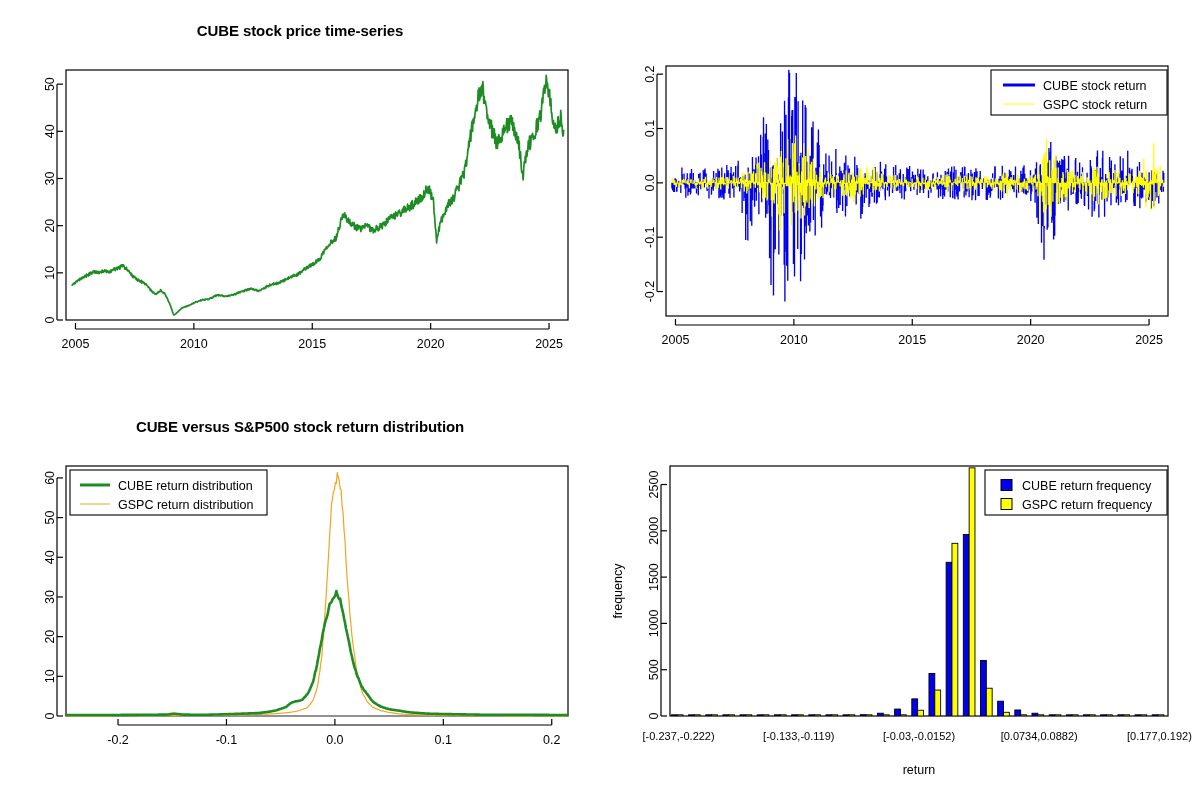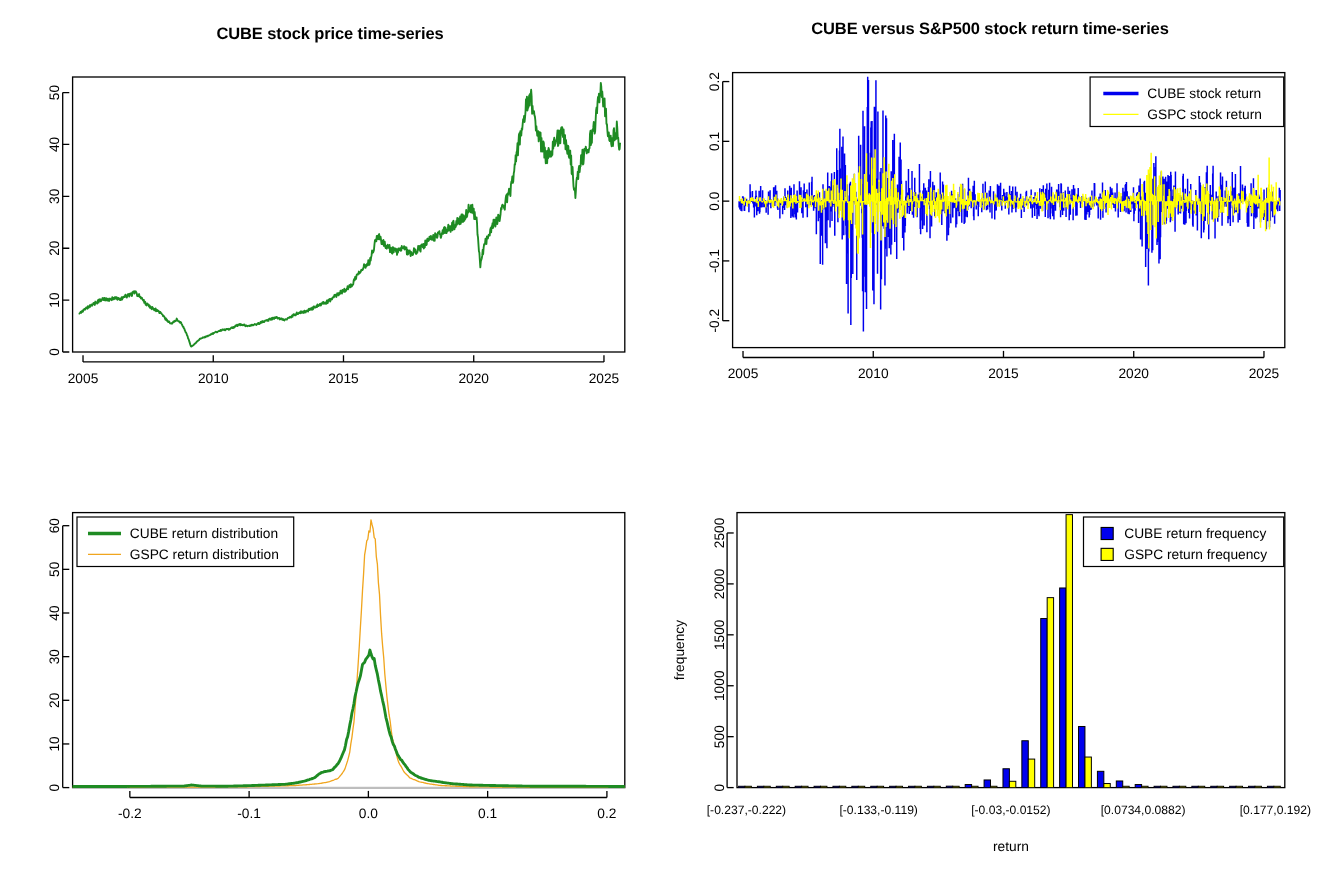--- a/index.html
+++ b/index.html
@@ -115,21 +115,20 @@
         <path d="M 430.6603773584919 325 L 430.6603773584919 319" class="axisline"></path>
         <text x="430.6603773584919" y="344" class="tick-label" text-anchor="middle">2020</text>
         <path d="M 549.056603773586 325 L 549.056603773586 319" class="axisline"></path>
         <text x="549.056603773586" y="344" class="tick-label" text-anchor="middle">2025</text>
         <rect x="66" y="66" width="502" height="250" class="frame"></rect>
         <path d="M 71.68 280.74 L 72.11 281.12 L 72.54 280.68 L 72.97 280.21 L 73.39 279.46 L 73.82 280.43 L 74.25 279.40 L 74.68 278.54 L 75.11 279.50 L 75.53 278.95 L 75.96 277.27 L 76.39 277.52 L 76.82 276.99 L 77.25 277.66 L 77.67 276.23 L 78.10 276.06 L 78.53 275.43 L 78.96 275.91 L 79.38 276.70 L 79.81 274.46 L 80.24 274.88 L 80.67 275.72 L 81.10 274.42 L 81.52 273.52 L 81.95 274.89 L 82.38 273.34 L 82.81 273.04 L 83.24 272.72 L 83.66 273.97 L 84.09 273.28 L 84.52 272.42 L 84.95 271.47 L 85.37 272.28 L 85.80 271.48 L 86.23 273.21 L 86.66 270.15 L 87.09 271.35 L 87.51 270.92 L 87.94 270.83 L 88.37 272.01 L 88.80 269.57 L 89.23 268.80 L 89.65 271.10 L 90.08 268.30 L 90.51 269.36 L 90.94 268.01 L 91.37 269.95 L 91.79 269.94 L 92.22 268.54 L 92.65 268.73 L 93.08 267.23 L 93.50 266.90 L 93.93 267.97 L 94.36 268.81 L 94.79 266.91 L 95.22 269.04 L 95.64 267.27 L 96.07 269.12 L 96.50 267.11 L 96.93 267.41 L 97.36 269.08 L 97.78 269.20 L 98.21 267.47 L 98.64 269.13 L 99.07 269.65 L 99.49 268.75 L 99.92 267.43 L 100.35 267.78 L 100.78 268.17 L 101.21 268.64 L 101.63 268.87 L 102.06 266.20 L 102.49 266.65 L 102.92 268.11 L 103.35 266.79 L 103.77 268.02 L 104.20 266.83 L 104.63 265.98 L 105.06 267.27 L 105.49 267.65 L 105.91 266.19 L 106.34 266.50 L 106.77 268.59 L 107.20 267.93 L 107.62 266.88 L 108.05 266.99 L 108.48 268.08 L 108.91 268.61 L 109.34 268.79 L 109.76 267.21 L 110.19 268.58 L 110.62 266.14 L 111.05 268.25 L 111.48 266.23 L 111.90 266.77 L 112.33 265.68 L 112.76 265.93 L 113.19 266.05 L 113.61 264.95 L 114.04 263.86 L 114.47 265.07 L 114.90 265.98 L 115.33 266.52 L 115.75 264.63 L 116.18 263.57 L 116.61 264.43 L 117.04 263.28 L 117.47 265.67 L 117.89 263.15 L 118.32 262.93 L 118.75 263.59 L 119.18 262.62 L 119.60 265.06 L 120.03 264.90 L 120.46 261.47 L 120.89 261.32 L 121.32 260.98 L 121.74 260.94 L 122.17 262.93 L 122.60 260.80 L 123.03 262.02 L 123.46 260.89 L 123.88 261.76 L 124.31 262.70 L 124.74 265.19 L 125.17 264.30 L 125.60 265.32 L 126.02 264.34 L 126.45 263.35 L 126.88 265.69 L 127.31 266.28 L 127.73 265.93 L 128.16 267.31 L 128.59 266.56 L 129.02 266.75 L 129.45 268.15 L 129.87 268.80 L 130.30 269.41 L 130.73 268.61 L 131.16 271.27 L 131.59 271.46 L 132.01 270.40 L 132.44 273.13 L 132.87 272.55 L 133.30 273.65 L 133.72 271.91 L 134.15 272.37 L 134.58 272.81 L 135.01 272.85 L 135.44 274.64 L 135.86 273.54 L 136.29 275.87 L 136.72 274.47 L 137.15 275.63 L 137.58 276.60 L 138.00 277.09 L 138.43 275.08 L 138.86 275.98 L 139.29 276.27 L 139.71 276.79 L 140.14 278.10 L 140.57 276.79 L 141.00 278.18 L 141.43 276.41 L 141.85 279.05 L 142.28 277.61 L 142.71 277.66 L 143.14 278.76 L 143.57 278.20 L 143.99 278.58 L 144.42 278.97 L 144.85 280.64 L 145.28 280.67 L 145.71 279.58 L 146.13 280.20 L 146.56 280.63 L 146.99 281.31 L 147.42 281.80 L 147.84 282.16 L 148.27 283.39 L 148.70 282.97 L 149.13 283.87 L 149.56 284.14 L 149.98 285.53 L 150.41 286.63 L 150.84 285.38 L 151.27 286.95 L 151.70 286.47 L 152.12 288.08 L 152.55 287.89 L 152.98 288.78 L 153.41 288.04 L 153.83 288.31 L 154.26 289.37 L 154.69 289.93 L 155.12 290.06 L 155.55 289.81 L 155.97 289.94 L 156.40 290.32 L 156.83 289.39 L 157.26 289.20 L 157.69 288.25 L 158.11 288.81 L 158.54 288.29 L 158.97 287.49 L 159.40 287.98 L 159.82 287.76 L 160.25 287.02 L 160.68 285.58 L 161.11 286.57 L 161.54 287.62 L 161.96 287.81 L 162.39 288.00 L 162.82 288.03 L 163.25 289.17 L 163.68 289.37 L 164.10 288.62 L 164.53 289.15 L 164.96 290.20 L 165.39 290.95 L 165.82 291.90 L 166.24 292.92 L 166.67 292.91 L 167.10 294.27 L 167.53 294.73 L 167.95 296.17 L 168.38 297.02 L 168.81 298.15 L 169.24 298.55 L 169.67 299.55 L 170.09 301.00 L 170.52 301.55 L 170.95 303.47 L 171.38 304.13 L 171.81 305.42 L 172.23 306.82 L 172.66 308.13 L 173.09 309.51 L 173.52 310.57 L 173.94 311.06 L 174.37 310.72 L 174.80 310.48 L 175.23 310.22 L 175.66 309.84 L 176.08 309.59 L 176.51 308.98 L 176.94 308.62 L 177.37 308.33 L 177.80 307.86 L 178.22 307.66 L 178.65 306.94 L 179.08 306.42 L 179.51 306.35 L 179.94 305.81 L 180.36 305.40 L 180.79 305.28 L 181.22 304.71 L 181.65 303.89 L 182.07 304.05 L 182.50 303.57 L 182.93 303.72 L 183.36 303.45 L 183.79 303.42 L 184.21 303.00 L 184.64 302.58 L 185.07 302.79 L 185.50 302.94 L 185.93 302.76 L 186.35 302.02 L 186.78 302.50 L 187.21 301.84 L 187.64 302.06 L 188.06 301.58 L 188.49 301.27 L 188.92 301.75 L 189.35 301.12 L 189.78 301.00 L 190.20 300.86 L 190.63 300.71 L 191.06 300.64 L 191.49 299.96 L 191.92 299.72 L 192.34 299.87 L 192.77 299.43 L 193.20 298.93 L 193.63 299.58 L 194.05 298.82 L 194.48 298.57 L 194.91 298.54 L 195.34 298.15 L 195.77 297.73 L 196.19 297.60 L 196.62 297.68 L 197.05 298.11 L 197.48 298.08 L 197.91 297.40 L 198.33 297.28 L 198.76 296.98 L 199.19 296.84 L 199.62 296.92 L 200.05 296.95 L 200.47 295.98 L 200.90 296.45 L 201.33 296.73 L 201.76 296.03 L 202.18 295.51 L 202.61 295.44 L 203.04 295.86 L 203.47 295.95 L 203.90 295.28 L 204.32 296.10 L 204.75 296.26 L 205.18 295.89 L 205.61 295.11 L 206.04 295.07 L 206.46 295.08 L 206.89 295.00 L 207.32 295.29 L 207.75 295.75 L 208.17 294.93 L 208.60 295.65 L 209.03 295.16 L 209.46 294.87 L 209.89 294.32 L 210.31 293.86 L 210.74 293.65 L 211.17 294.25 L 211.60 293.48 L 212.03 294.10 L 212.45 293.28 L 212.88 293.74 L 213.31 292.73 L 213.74 293.05 L 214.16 291.80 L 214.59 292.11 L 215.02 292.16 L 215.45 291.22 L 215.88 292.47 L 216.30 291.13 L 216.73 291.47 L 217.16 291.16 L 217.59 290.58 L 218.02 291.26 L 218.44 291.75 L 218.87 290.54 L 219.30 291.16 L 219.73 291.56 L 220.16 291.48 L 220.58 291.77 L 221.01 291.10 L 221.44 291.08 L 221.87 291.71 L 222.29 291.10 L 222.72 291.87 L 223.15 292.55 L 223.58 291.89 L 224.01 291.94 L 224.43 292.34 L 224.86 292.61 L 225.29 292.22 L 225.72 292.21 L 226.15 292.20 L 226.57 291.96 L 227.00 292.48 L 227.43 292.08 L 227.86 291.73 L 228.28 292.11 L 228.71 291.27 L 229.14 291.10 L 229.57 291.79 L 230.00 291.85 L 230.42 291.68 L 230.85 291.11 L 231.28 291.05 L 231.71 290.47 L 232.14 290.76 L 232.56 291.09 L 232.99 291.40 L 233.42 291.07 L 233.85 290.22 L 234.28 290.35 L 234.70 289.57 L 235.13 290.51 L 235.56 290.16 L 235.99 290.51 L 236.41 290.05 L 236.84 288.77 L 237.27 289.61 L 237.70 288.30 L 238.13 289.27 L 238.55 288.52 L 238.98 287.78 L 239.41 288.80 L 239.84 288.39 L 240.27 288.65 L 240.69 287.74 L 241.12 287.39 L 241.55 287.22 L 241.98 287.38 L 242.40 286.94 L 242.83 286.75 L 243.26 287.53 L 243.69 287.30 L 244.12 287.71 L 244.54 286.04 L 244.97 285.96 L 245.40 285.56 L 245.83 285.78 L 246.26 286.80 L 246.68 285.52 L 247.11 285.19 L 247.54 286.43 L 247.97 284.88 L 248.39 285.63 L 248.82 284.75 L 249.25 285.96 L 249.68 284.66 L 250.11 284.45 L 250.53 285.20 L 250.96 285.04 L 251.39 284.14 L 251.82 284.86 L 252.25 284.62 L 252.67 285.71 L 253.10 285.32 L 253.53 284.94 L 253.96 285.20 L 254.39 286.39 L 254.81 286.13 L 255.24 285.64 L 255.67 285.41 L 256.10 285.43 L 256.52 286.76 L 256.95 286.80 L 257.38 286.05 L 257.81 287.06 L 258.24 287.00 L 258.66 287.35 L 259.09 286.36 L 259.52 286.19 L 259.95 286.32 L 260.38 286.38 L 260.80 286.59 L 261.23 285.71 L 261.66 285.16 L 262.09 284.83 L 262.51 284.84 L 262.94 285.00 L 263.37 284.39 L 263.80 283.92 L 264.23 284.36 L 264.65 284.69 L 265.08 284.33 L 265.51 282.71 L 265.94 283.92 L 266.37 282.30 L 266.79 281.78 L 267.22 281.56 L 267.65 282.46 L 268.08 282.65 L 268.50 281.79 L 268.93 282.51 L 269.36 281.52 L 269.79 280.10 L 270.22 281.30 L 270.64 281.61 L 271.07 281.44 L 271.50 280.54 L 271.93 280.63 L 272.36 279.83 L 272.78 280.22 L 273.21 280.82 L 273.64 278.97 L 274.07 279.79 L 274.50 280.43 L 274.92 280.26 L 275.35 279.21 L 275.78 279.38 L 276.21 280.51 L 276.63 278.38 L 277.06 278.60 L 277.49 279.87 L 277.92 280.06 L 278.35 278.66 L 278.77 278.39 L 279.20 278.32 L 279.63 278.95 L 280.06 279.26 L 280.49 277.08 L 280.91 276.78 L 281.34 277.87 L 281.77 277.90 L 282.20 276.29 L 282.62 276.30 L 283.05 276.18 L 283.48 277.70 L 283.91 275.58 L 284.34 277.36 L 284.76 276.86 L 285.19 274.53 L 285.62 274.48 L 286.05 275.65 L 286.48 275.29 L 286.90 275.53 L 287.33 275.26 L 287.76 273.86 L 288.19 275.20 L 288.61 272.85 L 289.04 273.27 L 289.47 274.21 L 289.90 273.84 L 290.33 273.61 L 290.75 272.41 L 291.18 272.06 L 291.61 273.79 L 292.04 273.08 L 292.47 271.64 L 292.89 271.60 L 293.32 270.76 L 293.75 272.09 L 294.18 270.48 L 294.61 272.21 L 295.03 271.32 L 295.46 271.71 L 295.89 271.08 L 296.32 272.27 L 296.74 271.57 L 297.17 269.24 L 297.60 271.64 L 298.03 271.24 L 298.46 268.63 L 298.88 268.39 L 299.31 269.30 L 299.74 267.68 L 300.17 270.10 L 300.60 268.84 L 301.02 267.49 L 301.45 267.66 L 301.88 268.11 L 302.31 266.83 L 302.73 266.66 L 303.16 265.54 L 303.59 266.21 L 304.02 264.17 L 304.45 264.08 L 304.87 263.91 L 305.30 264.79 L 305.73 265.99 L 306.16 264.55 L 306.59 262.64 L 307.01 262.66 L 307.44 263.12 L 307.87 264.52 L 308.30 262.20 L 308.73 263.38 L 309.15 263.09 L 309.58 260.24 L 310.01 261.39 L 310.44 261.42 L 310.86 262.86 L 311.29 259.54 L 311.72 259.94 L 312.15 259.78 L 312.58 261.22 L 313.00 258.52 L 313.43 261.39 L 313.86 260.97 L 314.29 259.52 L 314.72 260.23 L 315.14 258.38 L 315.57 258.59 L 316.00 256.14 L 316.43 258.96 L 316.85 257.29 L 317.28 256.98 L 317.71 255.13 L 318.14 256.33 L 318.57 257.07 L 318.99 254.42 L 319.42 255.32 L 319.85 256.39 L 320.28 255.09 L 320.71 254.99 L 321.13 254.42 L 321.56 250.88 L 321.99 249.59 L 322.42 250.81 L 322.84 247.80 L 323.27 248.41 L 323.70 249.58 L 324.13 246.19 L 324.56 245.41 L 324.98 245.25 L 325.41 245.51 L 325.84 244.59 L 326.27 242.85 L 326.70 244.61 L 327.12 244.28 L 327.55 243.43 L 327.98 243.09 L 328.41 241.31 L 328.84 241.80 L 329.26 240.97 L 329.69 241.36 L 330.12 240.49 L 330.55 238.70 L 330.97 236.16 L 331.40 237.34 L 331.83 236.64 L 332.26 239.47 L 332.69 238.35 L 333.11 238.04 L 333.54 236.40 L 333.97 235.50 L 334.40 237.15 L 334.83 232.51 L 335.25 236.70 L 335.68 236.83 L 336.11 235.83 L 336.54 230.46 L 336.96 232.82 L 337.39 229.84 L 337.82 227.96 L 338.25 223.61 L 338.68 224.04 L 339.10 225.74 L 339.53 224.74 L 339.96 223.24 L 340.39 218.51 L 340.82 214.82 L 341.24 213.90 L 341.67 215.31 L 342.10 215.38 L 342.53 210.39 L 342.95 210.51 L 343.38 211.76 L 343.81 213.47 L 344.24 209.56 L 344.67 208.82 L 345.09 213.65 L 345.52 213.42 L 345.95 211.09 L 346.38 213.90 L 346.81 217.81 L 347.23 217.69 L 347.66 215.02 L 348.09 218.04 L 348.52 214.03 L 348.95 219.46 L 349.37 218.60 L 349.80 215.77 L 350.23 220.23 L 350.66 221.53 L 351.08 219.63 L 351.51 222.09 L 351.94 220.46 L 352.37 218.45 L 352.80 220.27 L 353.22 221.37 L 353.65 220.63 L 354.08 218.64 L 354.51 225.26 L 354.94 223.34 L 355.36 221.22 L 355.79 222.67 L 356.22 226.20 L 356.65 226.64 L 357.07 220.71 L 357.50 220.96 L 357.93 225.42 L 358.36 221.55 L 358.79 223.36 L 359.21 222.57 L 359.64 221.90 L 360.07 224.95 L 360.50 222.56 L 360.93 227.65 L 361.35 222.67 L 361.78 225.63 L 362.21 221.83 L 362.64 221.81 L 363.06 223.08 L 363.49 223.61 L 363.92 221.66 L 364.35 223.96 L 364.78 223.90 L 365.20 219.62 L 365.63 221.74 L 366.06 220.89 L 366.49 221.27 L 366.92 221.80 L 367.34 219.79 L 367.77 222.78 L 368.20 220.58 L 368.63 222.33 L 369.06 221.75 L 369.48 220.91 L 369.91 227.29 L 370.34 222.87 L 370.77 227.44 L 371.19 226.75 L 371.62 223.86 L 372.05 224.68 L 372.48 223.68 L 372.91 226.14 L 373.33 228.87 L 373.76 225.07 L 374.19 226.38 L 374.62 226.12 L 375.05 227.92 L 375.47 227.38 L 375.90 225.55 L 376.33 221.66 L 376.76 224.16 L 377.18 224.94 L 377.61 222.69 L 378.04 226.54 L 378.47 226.81 L 378.90 224.89 L 379.32 225.73 L 379.75 223.80 L 380.18 219.52 L 380.61 222.89 L 381.04 220.00 L 381.46 219.69 L 381.89 223.88 L 382.32 224.70 L 382.75 219.17 L 383.18 218.34 L 383.60 218.19 L 384.03 218.78 L 384.46 220.92 L 384.89 217.79 L 385.31 221.89 L 385.74 217.95 L 386.17 220.94 L 386.60 214.63 L 387.03 218.21 L 387.45 218.84 L 387.88 218.34 L 388.31 213.36 L 388.74 212.90 L 389.17 215.16 L 389.59 215.02 L 390.02 214.16 L 390.45 211.11 L 390.88 213.60 L 391.30 213.16 L 391.73 210.49 L 392.16 212.75 L 392.59 213.95 L 393.02 213.69 L 393.44 212.13 L 393.87 209.63 L 394.30 214.70 L 394.73 211.38 L 395.16 214.96 L 395.58 207.96 L 396.01 209.27 L 396.44 211.26 L 396.87 209.17 L 397.29 212.21 L 397.72 211.24 L 398.15 207.27 L 398.58 207.67 L 399.01 207.15 L 399.43 206.15 L 399.86 209.02 L 400.29 209.32 L 400.72 212.28 L 401.15 211.10 L 401.57 208.07 L 402.00 208.79 L 402.43 205.20 L 402.86 208.56 L 403.29 204.58 L 403.71 202.84 L 404.14 202.42 L 404.57 207.93 L 405.00 203.08 L 405.42 204.79 L 405.85 207.93 L 406.28 206.66 L 406.71 206.30 L 407.14 203.92 L 407.56 200.17 L 407.99 205.68 L 408.42 201.62 L 408.85 202.38 L 409.28 201.71 L 409.70 206.83 L 410.13 201.36 L 410.56 204.76 L 410.99 198.51 L 411.41 205.30 L 411.84 197.49 L 412.27 196.66 L 412.70 201.53 L 413.13 204.54 L 413.55 200.88 L 413.98 202.67 L 414.41 201.88 L 414.84 196.79 L 415.27 200.46 L 415.69 194.20 L 416.12 199.45 L 416.55 195.45 L 416.98 194.71 L 417.40 196.20 L 417.83 200.00 L 418.26 192.83 L 418.69 199.51 L 419.12 198.25 L 419.54 191.02 L 419.97 194.05 L 420.40 190.89 L 420.83 197.84 L 421.26 194.64 L 421.68 191.91 L 422.11 196.71 L 422.54 194.52 L 422.97 195.07 L 423.40 193.33 L 423.82 186.94 L 424.25 193.46 L 424.68 192.43 L 425.11 188.35 L 425.53 189.28 L 425.96 182.10 L 426.39 186.20 L 426.82 185.20 L 427.25 188.46 L 427.67 188.96 L 428.10 182.60 L 428.53 183.53 L 428.96 189.32 L 429.39 181.99 L 429.81 188.74 L 430.24 190.05 L 430.67 185.65 L 431.10 195.09 L 431.52 188.56 L 431.95 193.88 L 432.38 195.22 L 432.81 195.18 L 433.24 193.60 L 433.66 198.80 L 434.09 209.17 L 434.52 211.51 L 434.95 217.90 L 435.38 224.44 L 435.80 225.61 L 436.23 232.56 L 436.66 239.03 L 437.09 233.81 L 437.52 232.39 L 437.94 230.98 L 438.37 228.65 L 438.80 223.07 L 439.23 227.11 L 439.65 221.40 L 440.08 218.09 L 440.51 218.44 L 440.94 217.45 L 441.37 212.99 L 441.79 217.19 L 442.22 217.78 L 442.65 210.92 L 443.08 211.98 L 443.51 212.85 L 443.93 210.51 L 444.36 209.29 L 444.79 209.46 L 445.22 210.06 L 445.64 205.08 L 446.07 203.30 L 446.50 207.22 L 446.93 201.70 L 447.36 201.92 L 447.78 198.84 L 448.21 203.28 L 448.64 195.78 L 449.07 201.11 L 449.50 195.74 L 449.92 197.17 L 450.35 201.96 L 450.78 198.02 L 451.21 193.58 L 451.63 196.07 L 452.06 199.78 L 452.49 196.84 L 452.92 191.06 L 453.35 191.87 L 453.77 194.86 L 454.20 197.04 L 454.63 193.93 L 455.06 190.59 L 455.49 185.05 L 455.91 186.28 L 456.34 183.13 L 456.77 182.04 L 457.20 183.41 L 457.63 182.78 L 458.05 184.78 L 458.48 185.72 L 458.91 186.62 L 459.34 180.26 L 459.76 176.02 L 460.19 173.73 L 460.62 172.88 L 461.05 179.92 L 461.48 171.87 L 461.90 173.06 L 462.33 171.24 L 462.76 167.63 L 463.19 170.30 L 463.62 171.92 L 464.04 174.19 L 464.47 163.91 L 464.90 161.10 L 465.33 160.48 L 465.75 156.36 L 466.18 162.27 L 466.61 160.92 L 467.04 153.57 L 467.47 151.43 L 467.89 145.16 L 468.32 145.61 L 468.75 137.07 L 469.18 142.74 L 469.61 134.24 L 470.03 133.35 L 470.46 126.13 L 470.89 137.12 L 471.32 125.77 L 471.74 118.46 L 472.17 117.16 L 472.60 127.39 L 473.03 115.20 L 473.46 119.36 L 473.88 119.27 L 474.31 112.84 L 474.74 113.83 L 475.17 108.59 L 475.60 104.25 L 476.02 105.71 L 476.45 101.32 L 476.88 106.87 L 477.31 102.80 L 477.74 97.52 L 478.16 86.20 L 478.59 94.21 L 479.02 83.84 L 479.45 96.51 L 479.87 94.32 L 480.30 93.79 L 480.73 85.18 L 481.16 82.61 L 481.59 91.90 L 482.01 81.09 L 482.44 81.96 L 482.87 77.57 L 483.30 83.87 L 483.73 99.42 L 484.15 92.29 L 484.58 99.07 L 485.01 97.05 L 485.44 97.06 L 485.86 100.69 L 486.29 102.00 L 486.72 105.96 L 487.15 114.69 L 487.58 110.73 L 488.00 114.89 L 488.43 119.37 L 488.86 119.56 L 489.29 115.23 L 489.72 124.49 L 490.14 120.25 L 490.57 116.21 L 491.00 119.69 L 491.43 116.61 L 491.85 133.77 L 492.28 121.39 L 492.71 131.06 L 493.14 133.83 L 493.57 131.37 L 493.99 124.54 L 494.42 126.02 L 494.85 139.28 L 495.28 130.00 L 495.71 136.14 L 496.13 144.37 L 496.56 133.46 L 496.99 143.85 L 497.42 144.31 L 497.85 132.82 L 498.27 139.82 L 498.70 130.53 L 499.13 132.18 L 499.56 137.63 L 499.98 138.58 L 500.41 133.61 L 500.84 135.11 L 501.27 138.24 L 501.70 133.45 L 502.12 136.87 L 502.55 124.85 L 502.98 131.03 L 503.41 124.09 L 503.84 121.25 L 504.26 128.64 L 504.69 127.18 L 505.12 126.36 L 505.55 123.50 L 505.97 124.03 L 506.40 119.67 L 506.83 114.53 L 507.26 128.68 L 507.69 127.78 L 508.11 114.66 L 508.54 117.12 L 508.97 125.81 L 509.40 126.21 L 509.83 114.50 L 510.25 111.97 L 510.68 111.69 L 511.11 111.58 L 511.54 119.22 L 511.97 120.68 L 512.39 113.78 L 512.82 126.45 L 513.25 120.32 L 513.68 118.83 L 514.10 131.66 L 514.53 123.11 L 514.96 127.57 L 515.39 132.80 L 515.82 135.89 L 516.24 128.34 L 516.67 129.10 L 517.10 138.41 L 517.53 139.44 L 517.96 137.69 L 518.38 132.87 L 518.81 145.56 L 519.24 137.39 L 519.67 153.98 L 520.09 154.49 L 520.52 147.77 L 520.95 157.64 L 521.38 165.41 L 521.81 168.56 L 522.23 167.23 L 522.66 168.64 L 523.09 176.01 L 523.52 169.45 L 523.95 160.79 L 524.37 157.59 L 524.80 158.56 L 525.23 152.05 L 525.66 158.70 L 526.08 149.53 L 526.51 146.83 L 526.94 152.53 L 527.37 147.86 L 527.80 147.18 L 528.22 137.13 L 528.65 144.68 L 529.08 140.40 L 529.51 132.01 L 529.94 145.58 L 530.36 144.91 L 530.79 139.74 L 531.22 131.31 L 531.65 131.43 L 532.08 132.87 L 532.50 129.27 L 532.93 131.69 L 533.36 135.48 L 533.79 134.35 L 534.21 132.33 L 534.64 133.57 L 535.07 134.49 L 535.50 131.37 L 535.93 130.78 L 536.35 117.64 L 536.78 114.89 L 537.21 127.79 L 537.64 121.19 L 538.07 125.74 L 538.49 113.91 L 538.92 115.22 L 539.35 111.83 L 539.78 106.94 L 540.20 109.79 L 540.63 117.47 L 541.06 115.47 L 541.49 105.27 L 541.92 96.46 L 542.34 93.59 L 542.77 98.87 L 543.20 88.93 L 543.63 84.10 L 544.06 88.04 L 544.48 81.27 L 544.91 89.12 L 545.34 81.25 L 545.77 82.27 L 546.19 71.30 L 546.62 74.82 L 547.05 84.15 L 547.48 79.04 L 547.91 84.77 L 548.33 92.82 L 548.76 87.12 L 549.19 88.78 L 549.62 85.48 L 550.05 101.68 L 550.47 99.53 L 550.90 94.74 L 551.33 108.64 L 551.76 108.83 L 552.19 114.98 L 552.61 119.73 L 553.04 120.00 L 553.47 116.48 L 553.90 123.54 L 554.32 124.29 L 554.75 120.80 L 555.18 119.42 L 555.61 126.66 L 556.04 128.92 L 556.46 127.59 L 556.89 121.31 L 557.32 128.63 L 557.75 114.33 L 558.18 112.61 L 558.60 123.63 L 559.03 116.82 L 559.46 121.67 L 559.89 122.58 L 560.31 118.70 L 560.74 106.43 L 561.17 112.40 L 561.60 121.77 L 562.03 121.17 L 562.45 128.48 L 562.88 132.15 L 563.31 131.39 L 563.74 125.60" fill="none" stroke="#1E8B23" stroke-width="1.7" stroke-linejoin="round"></path>
       </svg>
   </div>
 
   <div class="panel" id="panel-tr">
-    <div class="panel-title">CUBE versus S&amp;P500 stock return time-series</div>
     <svg class="plot-svg" id="svg-tr" width="600" height="400">
         <path d="M 57 74.15217391304347 L 57 291.54347826086956" class="axisline"></path>
         <path d="M 57 291.54347826086956 L 63 291.54347826086956" class="axisline"></path>
         <text x="50" y="291.54347826086956" class="tick-label" text-anchor="middle" dominant-baseline="central" transform="rotate(-90 50 291.54347826086956)">-0.2</text>
         <path d="M 57 237.19565217391306 L 63 237.19565217391306" class="axisline"></path>
         <text x="50" y="237.19565217391306" class="tick-label" text-anchor="middle" dominant-baseline="central" transform="rotate(-90 50 237.19565217391306)">-0.1</text>
         <path d="M 57 182.8478260869565 L 63 182.8478260869565" class="axisline"></path>
         <text x="50" y="182.8478260869565" class="tick-label" text-anchor="middle" dominant-baseline="central" transform="rotate(-90 50 182.8478260869565)">0.0</text>
         <path d="M 57 128.5 L 63 128.5" class="axisline"></path>
         <text x="50" y="128.5" class="tick-label" text-anchor="middle" dominant-baseline="central" transform="rotate(-90 50 128.5)">0.1</text>
@@ -156,20 +155,21 @@
         </g>
         <rect x="391" y="70" width="176" height="45" class="legend-box"></rect>
         <path d="M 403 85 L 435 85" stroke="#0000EE" stroke-width="3" fill="none"></path>
         <text x="443" y="89.5" class="legend-text">CUBE stock return</text>
         <path d="M 403 104 L 435 104" stroke="#FFFF00" stroke-width="1" fill="none"></path>
         <text x="443" y="108.5" class="legend-text">GSPC stock return</text>
       </svg>
   </div>
 
   <div class="panel" id="panel-bl">
+    <div class="panel-title">CUBE versus S&amp;P500 stock return distribution</div>
     <svg class="plot-svg" id="svg-bl" width="600" height="400">
         <path d="M 57 77.90476190476193 L 57 316" class="axisline"></path>
         <path d="M 57 316 L 63 316" class="axisline"></path>
         <text x="50" y="316" class="tick-label" text-anchor="middle" dominant-baseline="central" transform="rotate(-90 50 316)">0</text>
         <path d="M 57 276.3174603174603 L 63 276.3174603174603" class="axisline"></path>
         <text x="50" y="276.3174603174603" class="tick-label" text-anchor="middle" dominant-baseline="central" transform="rotate(-90 50 276.3174603174603)">10</text>
         <path d="M 57 236.63492063492063 L 63 236.63492063492063" class="axisline"></path>
         <text x="50" y="236.63492063492063" class="tick-label" text-anchor="middle" dominant-baseline="central" transform="rotate(-90 50 236.63492063492063)">20</text>
         <path d="M 57 196.95238095238096 L 63 196.95238095238096" class="axisline"></path>
         <text x="50" y="196.95238095238096" class="tick-label" text-anchor="middle" dominant-baseline="central" transform="rotate(-90 50 196.95238095238096)">30</text>

